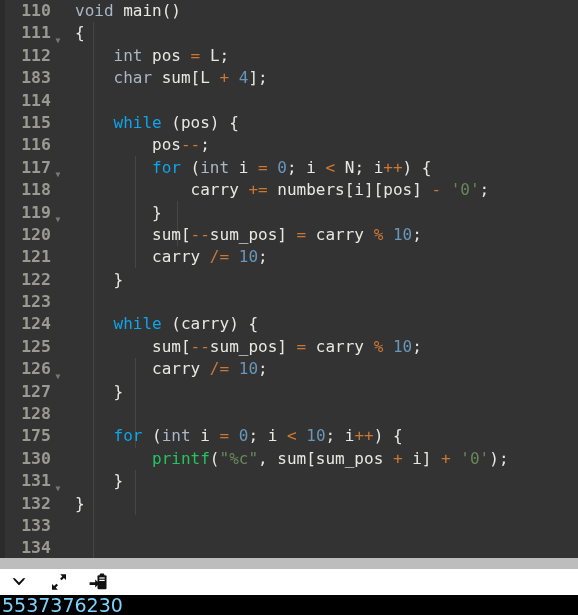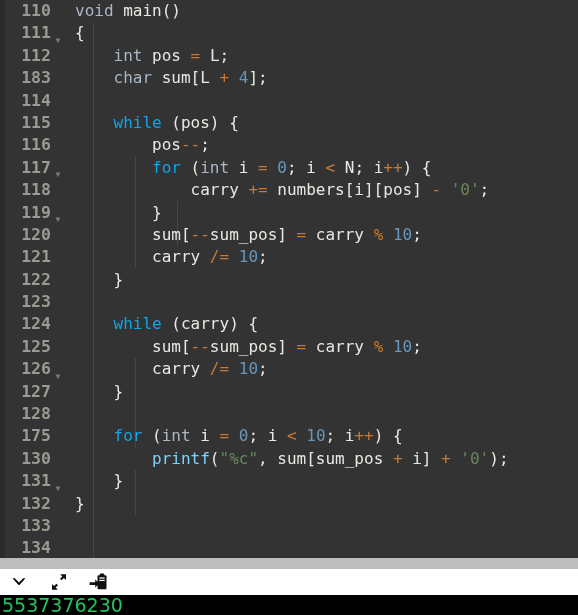--- a/index.html
+++ b/index.html
@@ -98,21 +98,21 @@
     background: #4a4a47;
     opacity: 0.85;
   }
 
   
   .k  { color: #0ea5e9; }            
   .t  { color: #a9b7c6; }            
   .n  { color: #6897bb; }            
   .op { color: #cc7832; }            
   .s  { color: #6a8759; }            
-  .fn { color: #7dd3fc; }            
+  .fn { color: #22c55e; }            
   .p  { color: #e8e8e3; }            
 
   
   .hscroll {
     flex: 0 0 11px;
     height: 11px;
     background: #bdbdbd;
     position: relative;
   }
   .hscroll-thumb {
@@ -142,21 +142,21 @@
     background: transparent;
     border: none;
     padding: 0;
   }
   .tb-btn svg { display: block; }
 
   
   .statusbar {
     flex: 1 1 auto;
     background: #000000;
-    color: #22c55e;
+    color: #7dd3fc;
     font-size: 19px;
     line-height: 20px;
     display: flex;
     align-items: flex-start;
     padding: 0px 0 0 2px;
     font-family: "DejaVu Sans", "Liberation Sans", sans-serif;
     letter-spacing: 0px;
     overflow: hidden;
   }
 </style>

